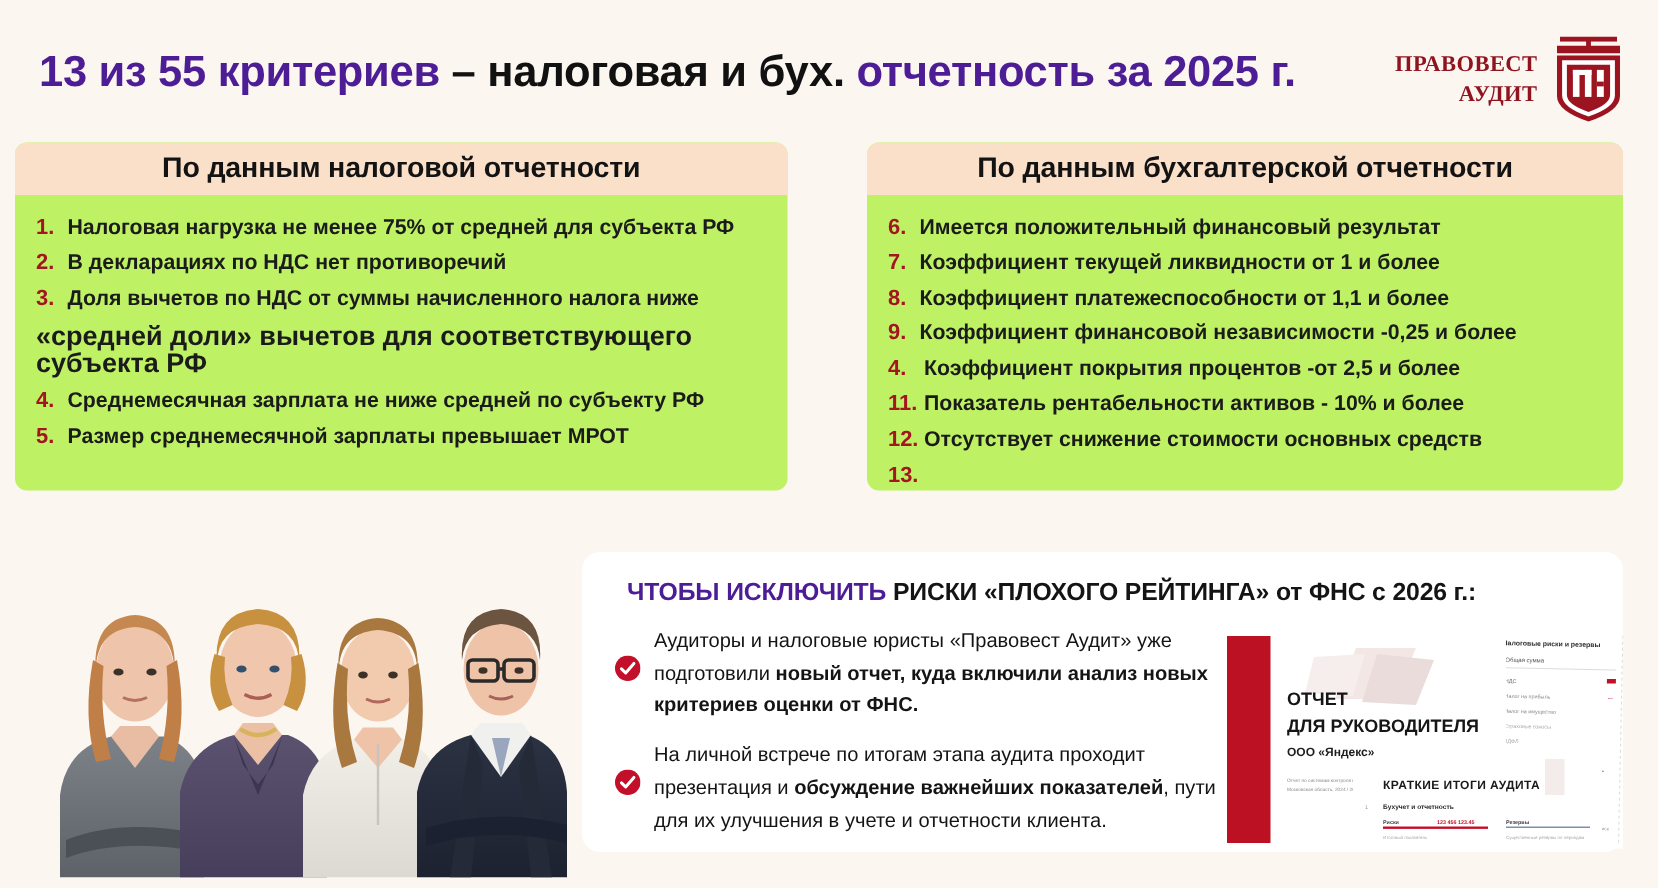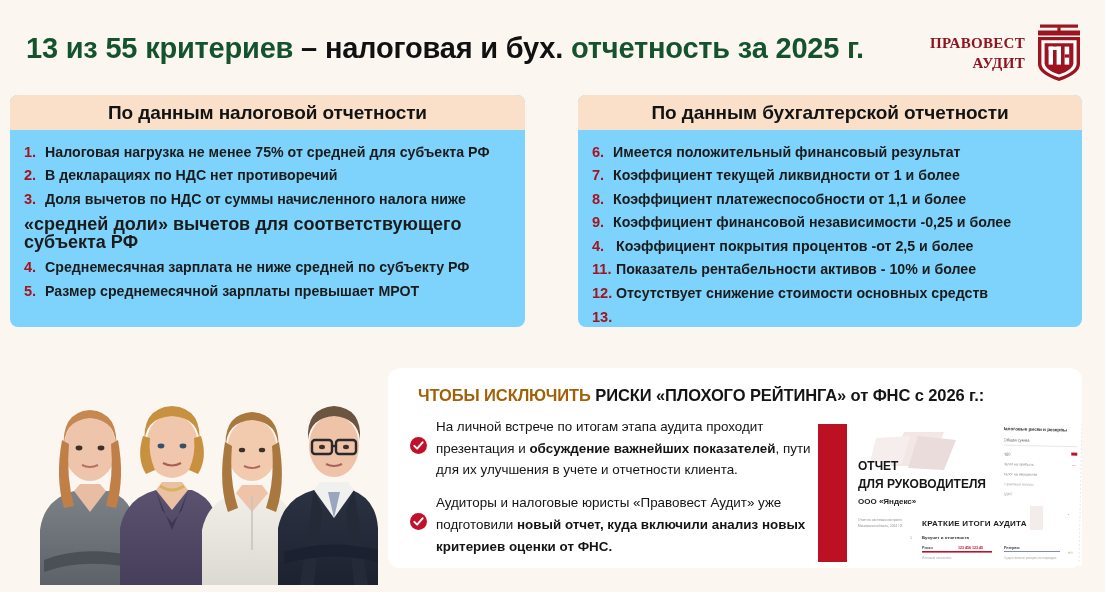--- a/index.html
+++ b/index.html
@@ -28,21 +28,21 @@
   }
   .title {
     position: absolute;
     left: 26px; top: 32px;
     font-size: 29px;
     font-weight: bold;
     letter-spacing: -0.2px;
     white-space: nowrap;
     color: #1a1a1a;
   }
-  .title .accent { color: #14532d; }
+  .title .accent { color: #4c1d95; }
   .title .dark { color: #111111; }
 
   .logo {
     position: absolute;
     right: 20px; top: 24px;
     height: 58px;
     display: flex;
     align-items: center;
     gap: 8px;
   }
@@ -54,21 +54,21 @@
     line-height: 1.35;
     letter-spacing: 0.3px;
   }
   .logo-word.left { text-align: right; }
   .logo-word.right { text-align: left; }
   .logo-shield { width: 52px; height: 58px; position: relative; }
 
   
   .card {
     position: absolute;
-    background: #7dd3fc;
+    background: #bef264;
     border-radius: 8px;
     overflow: hidden;
     box-shadow: 0 0 0 0 rgba(0,0,0,0);
   }
   .card-left  { left: 10px;  top: 95px; width: 515px; height: 232px; }
   .card-right { left: 578px; top: 95px; width: 504px; height: 232px; }
 
   .card-head {
     background: #fbe0c9;
     height: 35px;
@@ -131,21 +131,21 @@
   }
   .bc-title {
     position: absolute;
     left: 30px; top: 18px;
     font-size: 16.5px;
     font-weight: bold;
     white-space: nowrap;
     color: #141414;
     letter-spacing: -0.1px;
   }
-  .bc-title .accent { color: #a16207; }
+  .bc-title .accent { color: #4c1d95; }
 
   .bullets {
     position: absolute;
     left: 18px; top: 48px;
     width: 410px;
   }
   .bullet {
     display: flex;
     align-items: flex-start;
     margin-bottom: 11px;
@@ -361,31 +361,31 @@
     </div>
 
     <div class="bullets">
       <div class="bullet">
         <span class="check-icon">
           <svg width="17" height="17" viewBox="0 0 17 17" xmlns="http://www.w3.org/2000/svg">
             <circle cx="8.5" cy="8.5" r="8.5" fill="#c2102a"></circle>
             <path d="M4.3 8.9 L7.1 11.6 L12.6 5.3" stroke="#ffffff" stroke-width="2" fill="none" stroke-linecap="round" stroke-linejoin="round"></path>
           </svg>
         </span>
-        <div class="bullet-text"><span>На личной встрече по итогам этапа аудита проходит презентация и </span><b>обсуждение важнейших показателей</b><span>, пути для их улучшения в учете и отчетности клиента.</span></div>
+        <div class="bullet-text"><span>Аудиторы и налоговые юристы «Правовест Аудит» уже подготовили </span><b>новый отчет, куда включили анализ новых критериев оценки от ФНС.</b></div>
       </div>
 
       <div class="bullet">
         <span class="check-icon">
           <svg width="17" height="17" viewBox="0 0 17 17" xmlns="http://www.w3.org/2000/svg">
             <circle cx="8.5" cy="8.5" r="8.5" fill="#c2102a"></circle>
             <path d="M4.3 8.9 L7.1 11.6 L12.6 5.3" stroke="#ffffff" stroke-width="2" fill="none" stroke-linecap="round" stroke-linejoin="round"></path>
           </svg>
         </span>
-        <div class="bullet-text"><span>Аудиторы и налоговые юристы «Правовест Аудит» уже подготовили </span><b>новый отчет, куда включили анализ новых критериев оценки от ФНС.</b></div>
+        <div class="bullet-text"><span>На личной встрече по итогам этапа аудита проходит презентация и </span><b>обсуждение важнейших показателей</b><span>, пути для их улучшения в учете и отчетности клиента.</span></div>
       </div>
     </div>
   </div>
 
   <div class="docs">
     <svg width="264" height="150" viewBox="0 0 264 150" xmlns="http://www.w3.org/2000/svg" font-family="Liberation Sans, sans-serif">
 
       <g transform="translate(178,0) rotate(1.2)">
         <rect x="0" y="0" width="90" height="146" fill="#ffffff"></rect>
         <text x="6" y="12" font-size="4.6" font-weight="bold" fill="#2b2b2b">Налоговые риски и резервы</text>

